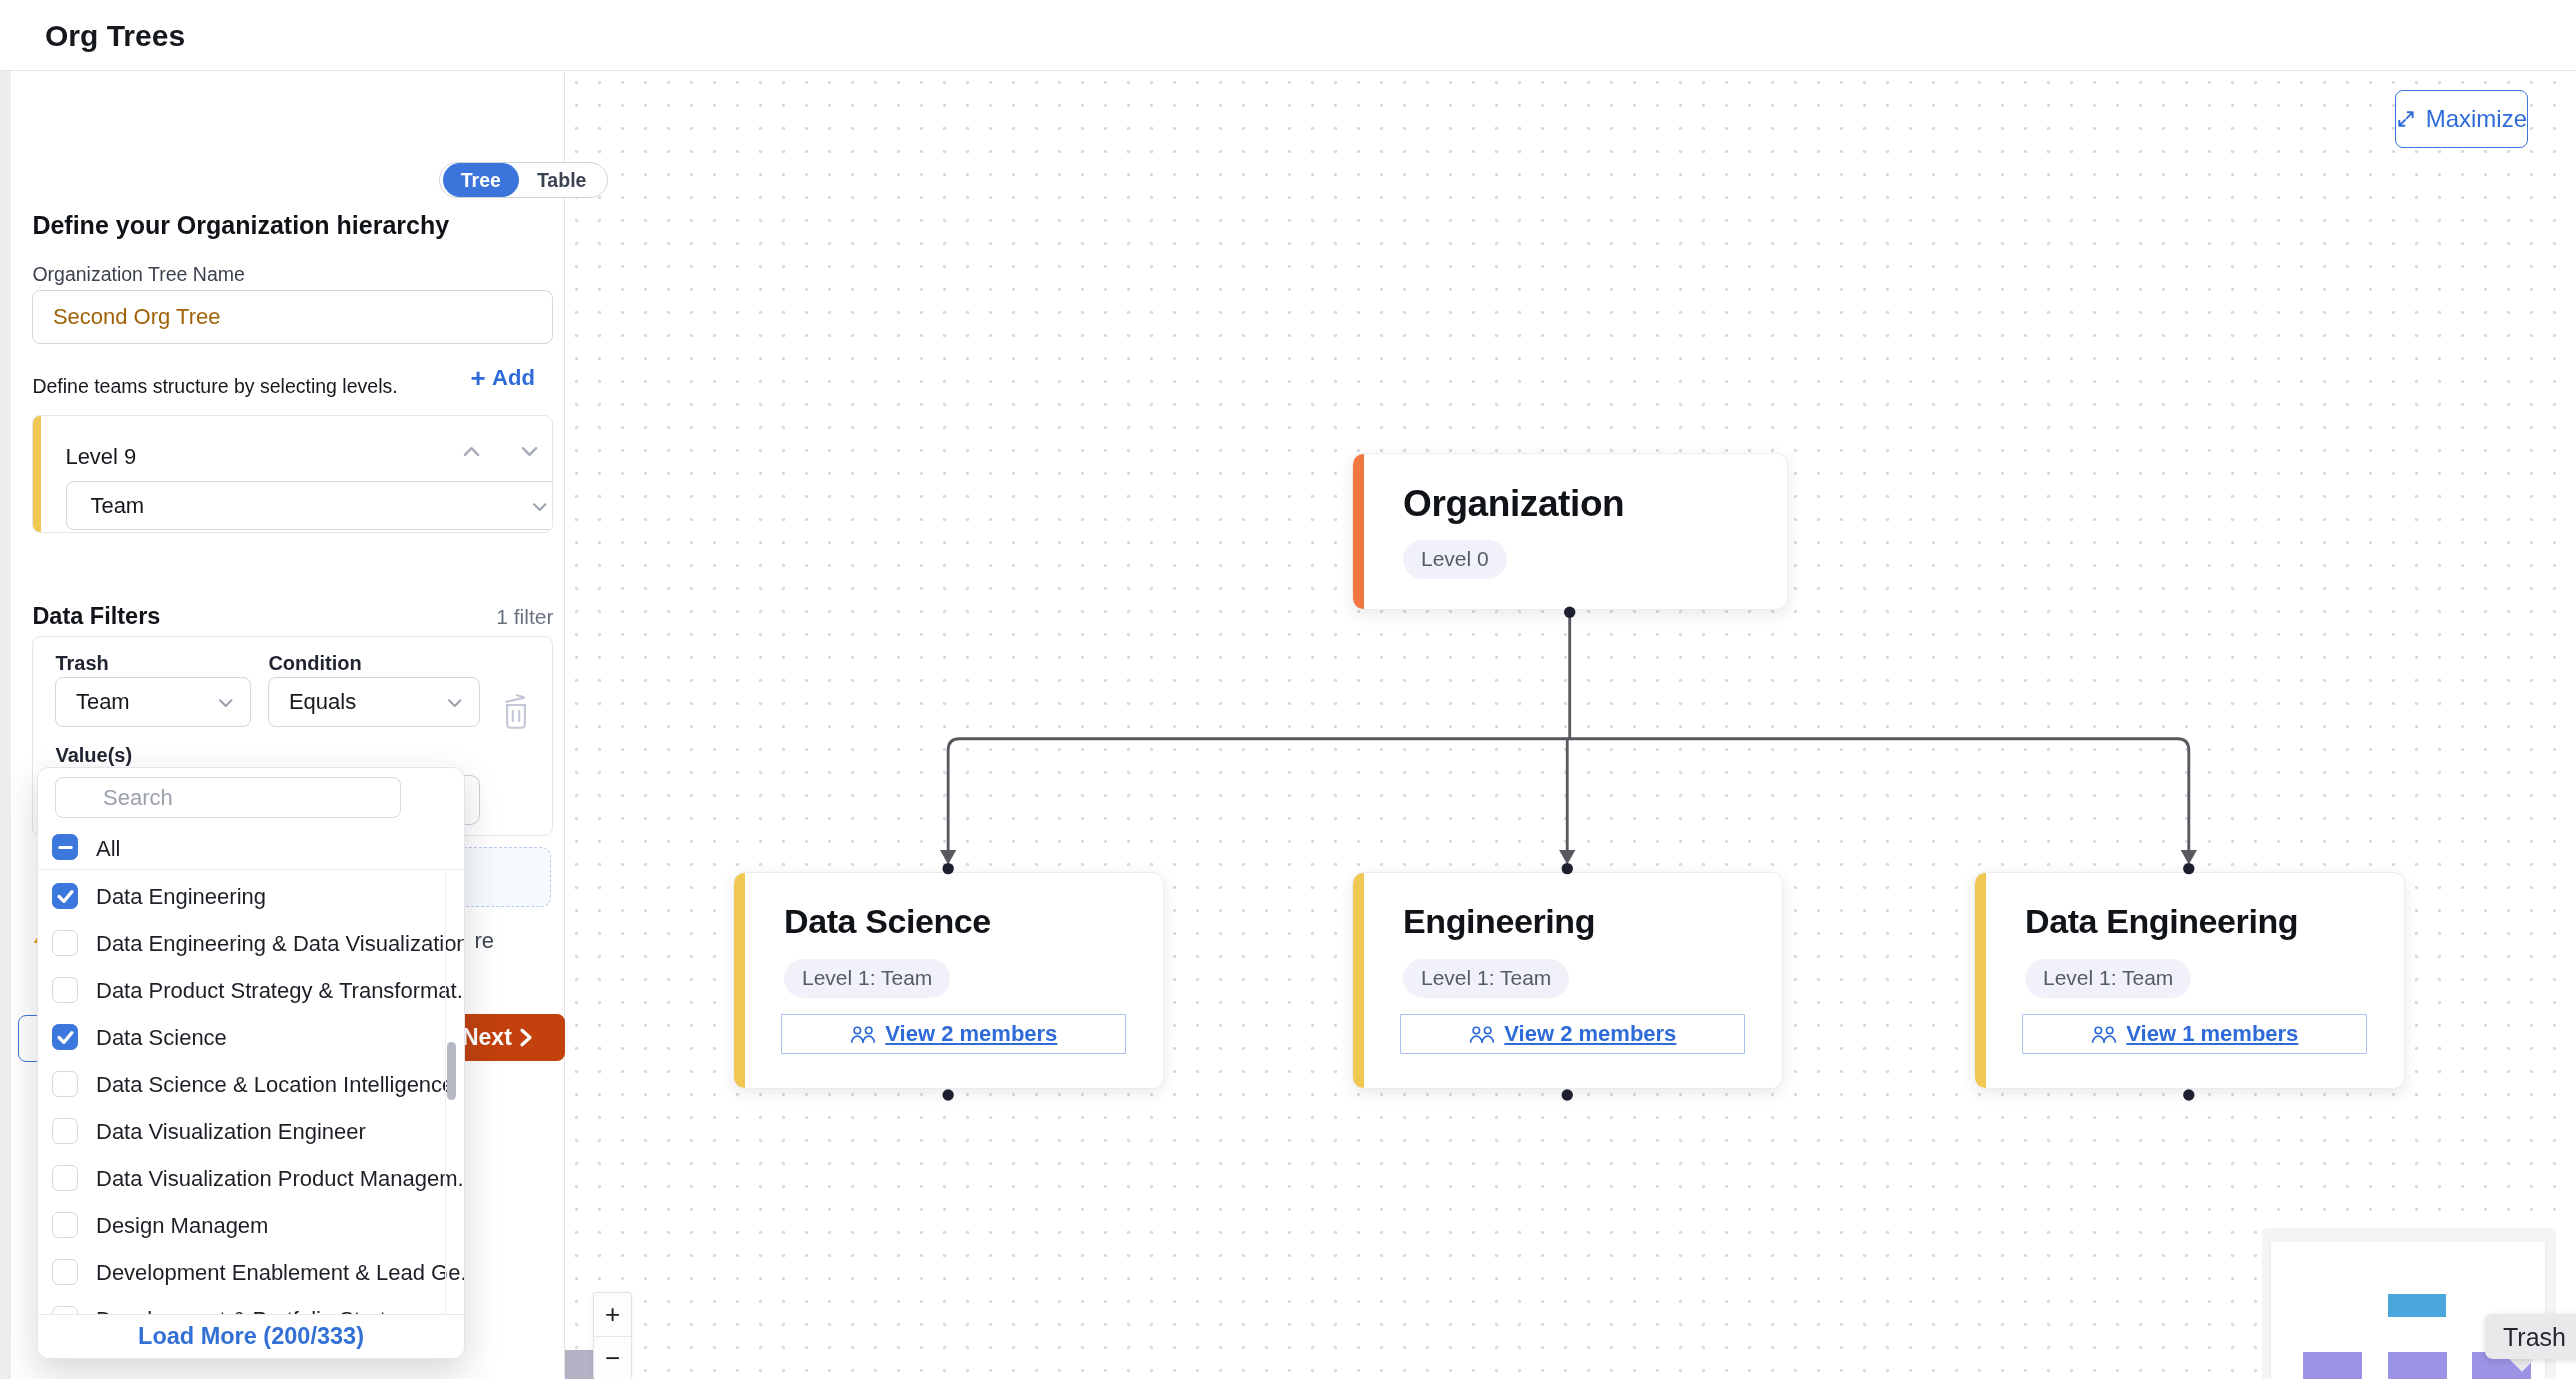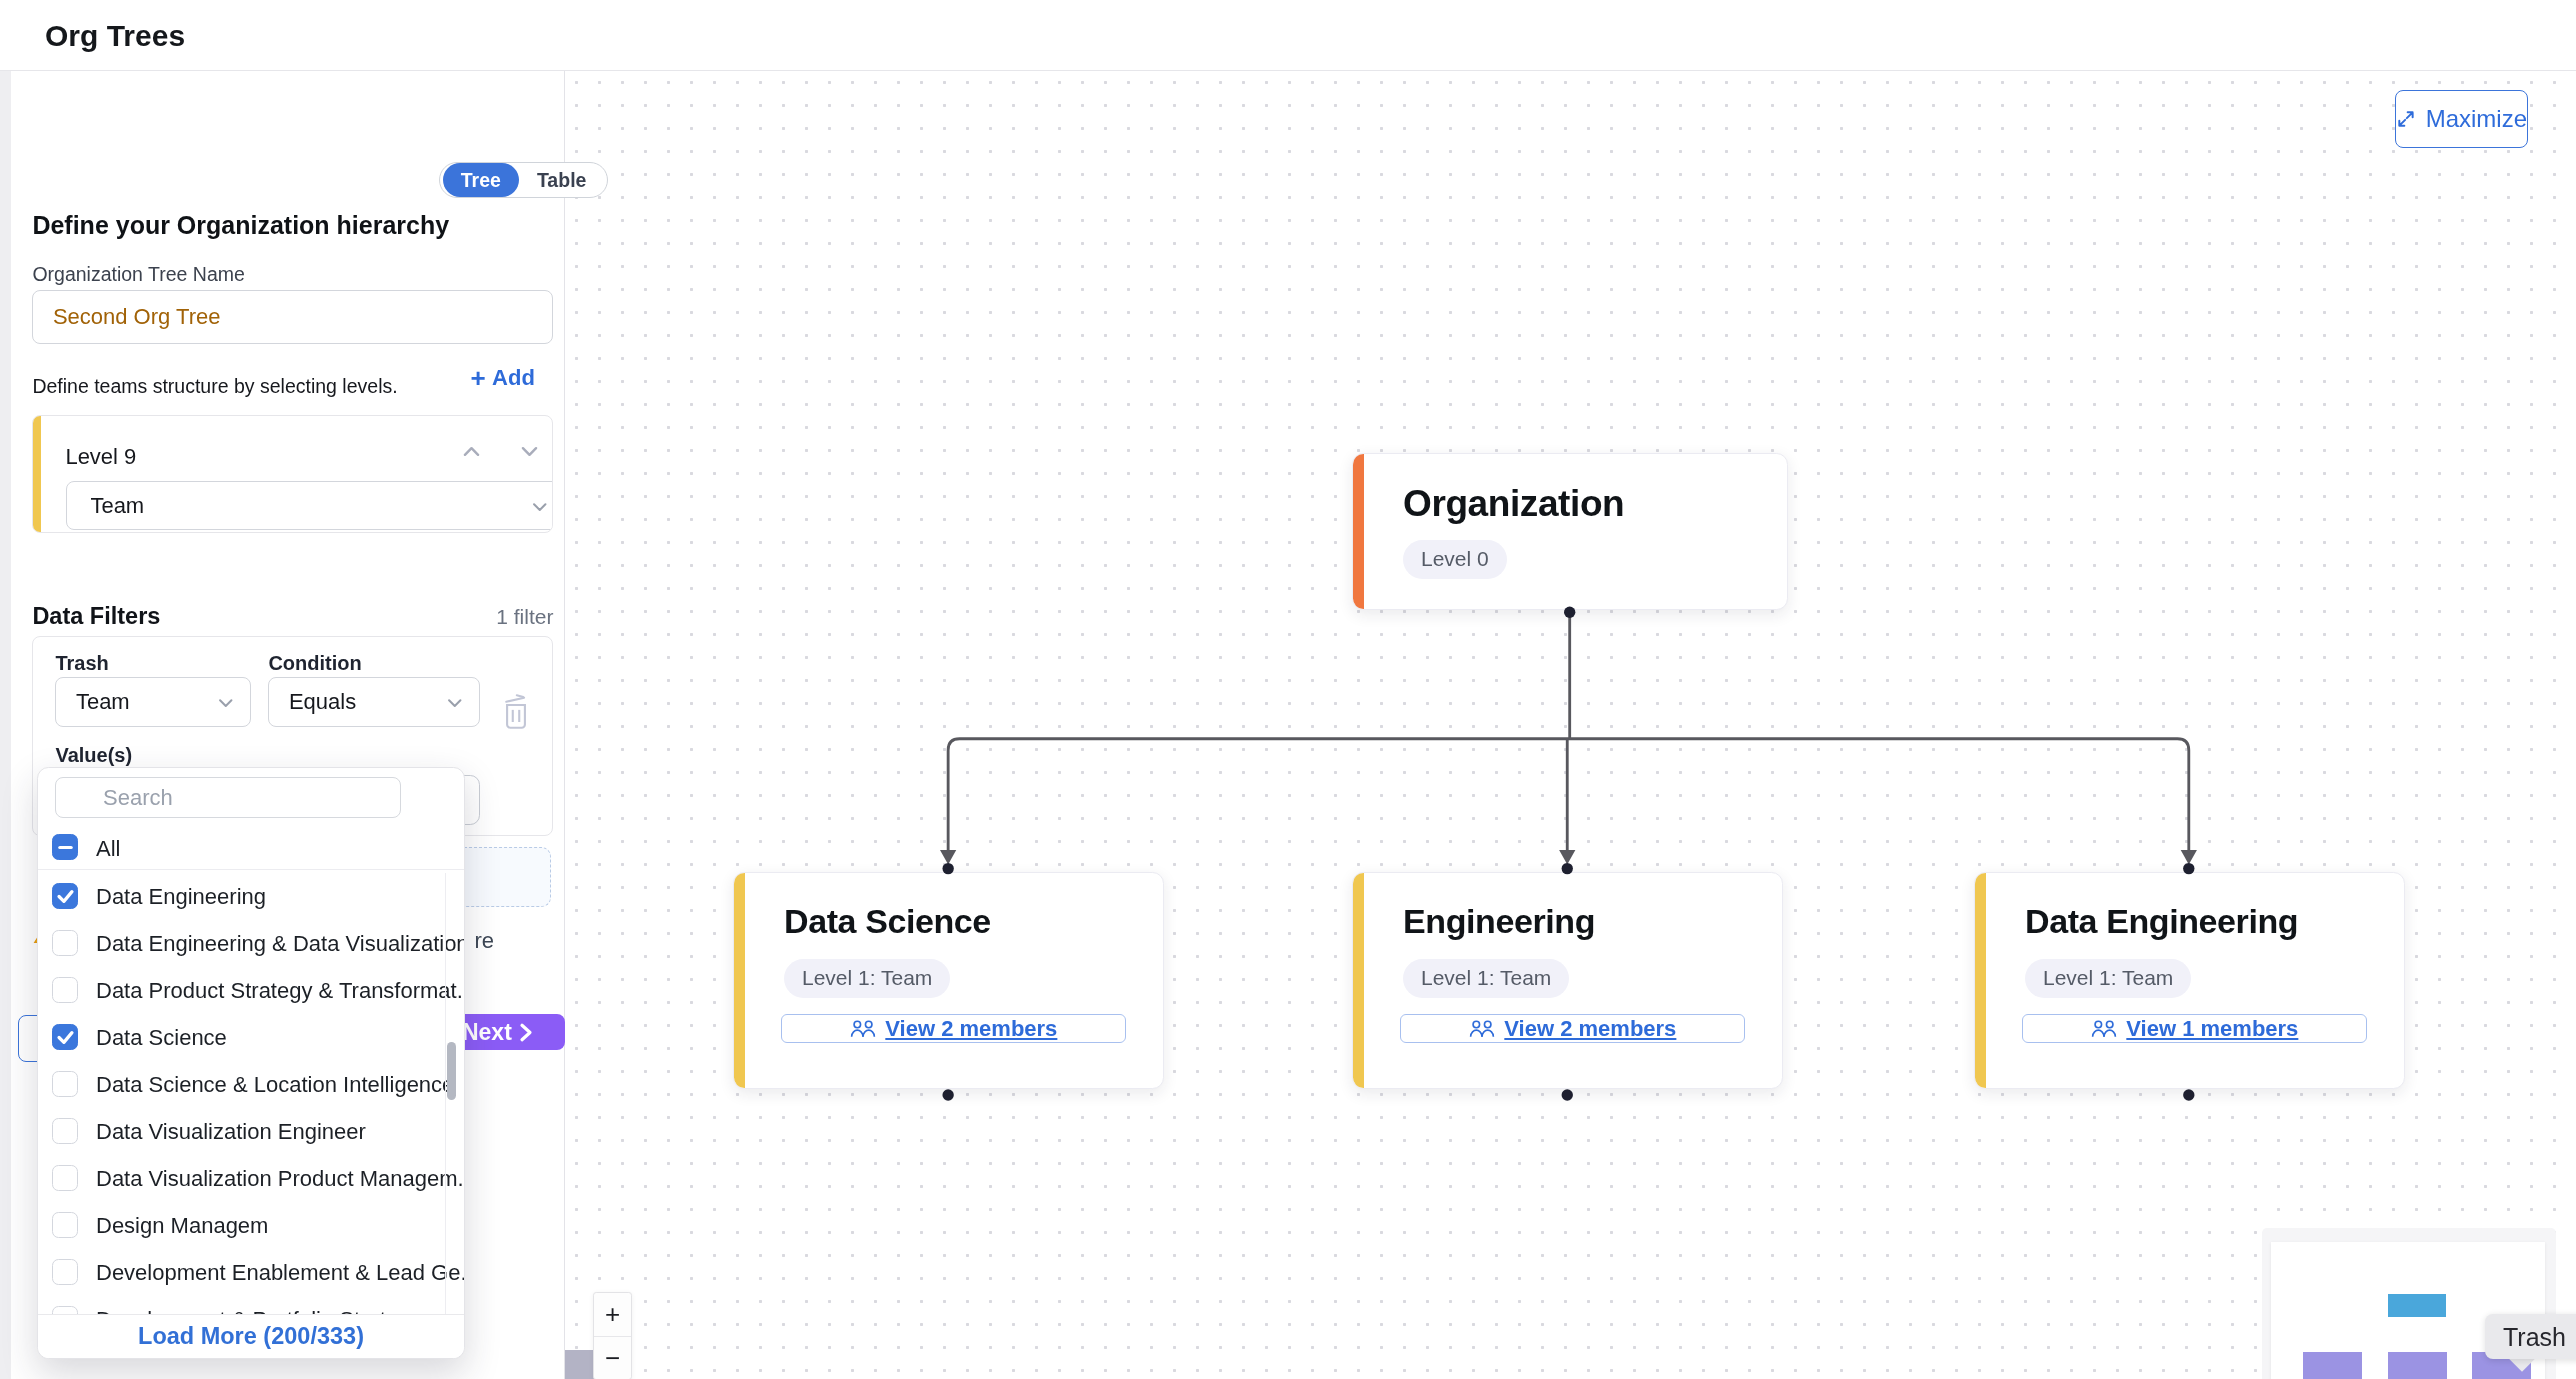--- a/index.html
+++ b/index.html
@@ -42,21 +42,21 @@
   .select { position:absolute; border:0.8px solid #d3d6dc; border-radius:8px; background:#fff; }
   .select .val { position:absolute; left:19.5px; top:11.4px; font-size:22px; color:#16181d; }
   .trash-btn { position:absolute; left:464px; top:55px; width:37px; height:42px; border:none; background:none; }
   .values-select { position:absolute; left:22px; top:138px; width:425px; height:50px; border:0.8px solid #c9cdd4; border-radius:9.7px; background:#fff; }
   .chip { position:absolute; left:10.6px; top:9px; background:#f1f1f7; border-radius:6.5px; font-size:20px; color:#3f3f48; padding:5.7px 16px; }
 
   
   .dashed-frag { position:absolute; left:243px; top:776px; width:297px; height:60px; border:1.6px dashed #b9cbe6; border-radius:9.7px; background:#f7fafe; }
   .re-frag { position:absolute; left:463px; top:849px; font-size:22px; color:#3c4654;margin-top:8px; }
   .bolt-frag { position:absolute; left:19.5px; top:851px; }
-  .next-btn { position:absolute; left:419px; top:943px; width:135px; height:36px; background:#8b5cf6; border:none; border-radius:8px; color:#fff; font-size:23px; font-weight:bold; display:flex; align-items:center; justify-content:center; gap:6px; }
+  .next-btn { position:absolute; left:419px; top:943px; width:135px; height:47px; background:#c2410c; border:none; border-radius:8px; color:#fff; font-size:23px; font-weight:bold; display:flex; align-items:center; justify-content:center; gap:6px; }
   .back-frag { position:absolute; left:6.5px; top:944px; width:89px; height:47px; background:#fff; border:1.6px solid #3b74da; border-radius:8px; }
 
   
   .dropdown { position:absolute; left:37px; top:767px; width:428px; height:592px; background:#fff; border:0.8px solid #e4e4e8; border-radius:11.4px; box-shadow:0 14.6px 36px rgba(40,40,60,.18); z-index:30; }
   .dd-search { position:absolute; left:17px; top:9px; width:346px; height:41px; border:0.8px solid #d6d9de; border-radius:8px; font-size:22px; padding:0 13px 0 47px; color:#16181d; font-family:"Liberation Sans",sans-serif; }
   .dd-search::placeholder { color:#9aa1ad; }
   .dd-search-icon { position:absolute; left:28px; top:18.7px; }
   .dd-all { position:absolute; left:0; top:66px; width:100%; height:36px; }
   .dd-divider { position:absolute; left:0; top:101px; width:100%; height:0.8px; background:#ececf0; }
   .dd-list { position:absolute; left:0; top:105px; width:100%; height:443px; overflow:hidden; }
@@ -78,21 +78,21 @@
   .edges { position:absolute; left:0; top:0; z-index:3; pointer-events:none; }
 
   .node { position:absolute; background:#fff; border:0.8px solid #ebebf2; border-radius:11.4px; box-shadow:0 4.9px 14.6px rgba(30,30,60,.09); z-index:2; overflow:hidden; }
   .node .accent { position:absolute; left:0; top:0; width:10.6px; height:100%; }
   .accent.orange { background:#f0773f; }
   .accent.yellow { background:#f0c750; }
   .node-title { position:absolute; left:50px; top:29px; font-weight:bold; color:#101418; letter-spacing:-0.4px; }
   .root .node-title { font-size:37px; }
   .child .node-title { font-size:34px; }
   .badge { position:absolute; left:50px; top:86px; background:#f1f1f9; color:#555b67; font-size:21px; border-radius:19.5px; padding:7.3px 18px; }
-  .members-btn { position:absolute; left:47px; right:37px; top:141px; height:29px; background:#fff; border:1.2px solid #a8c0ef; border-radius:6px; display:flex; align-items:center; justify-content:center; gap:9.7px;text-align:right; }
+  .members-btn { position:absolute; left:47px; right:37px; top:141px; height:40px; background:#fff; border:1.2px solid #a8c0ef; border-radius:1px; display:flex; align-items:center; justify-content:center; gap:9.7px;text-align:right; }
   .members-label { color:#2e6bd9; font-size:22px; font-weight:bold; text-decoration:underline; }
 
   .zoom-ctl { position:absolute; left:28px; top:1221px; width:39px; background:#fdfdfd; border:0.8px solid #e3e3e6; border-radius:3.2px; z-index:5; box-shadow:0 1.6px 4.9px rgba(0,0,0,.06); }
   .zoom-ctl button { display:block; width:100%; height:43px; background:none; border:none; font-size:26px; color:#1b1d22; }
   .zoom-ctl button + button { border-top:0.8px solid #e7e7ea; }
 
   .minimap { position:absolute; left:1697px; top:1157px; width:294px; height:162px; background:#f5f5f7; border-radius:4.9px; z-index:4; }
   .minimap-inner { position:absolute; left:9px; top:14px; width:274px; height:146px; background:#fff; box-shadow:0 0.8px 3.2px rgba(0,0,0,.08); }
   .mm-rect { position:absolute; }
   .mm-blue { left:117px; top:52px; width:58px; height:23px; background:#4aa7db; }

